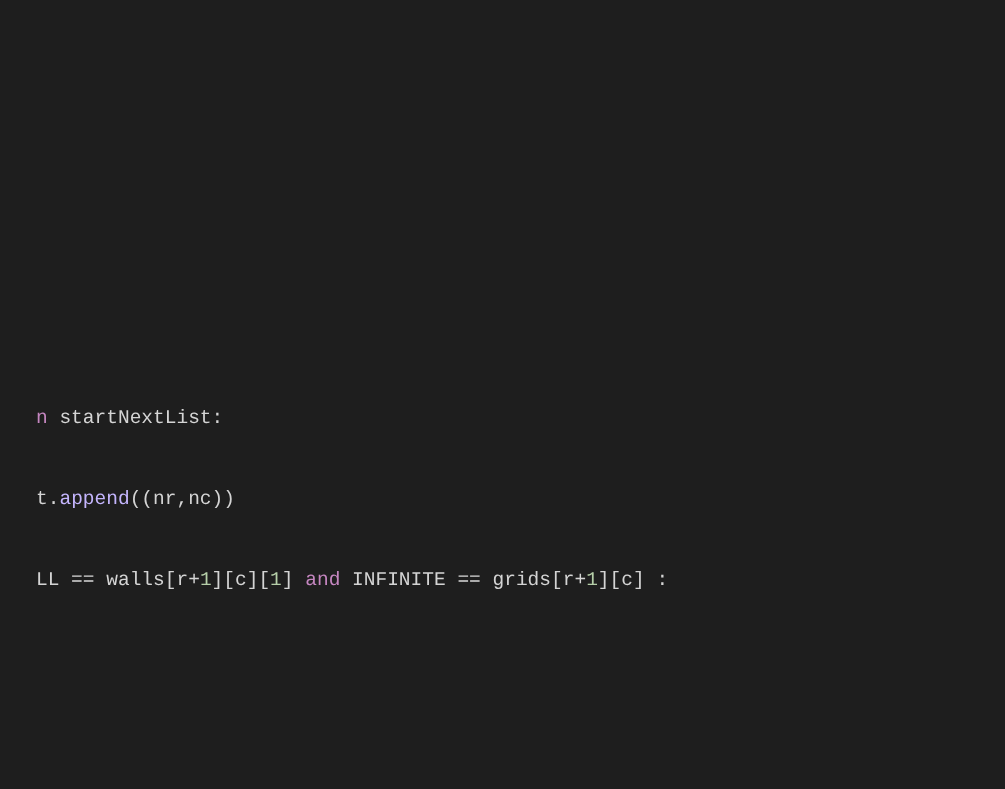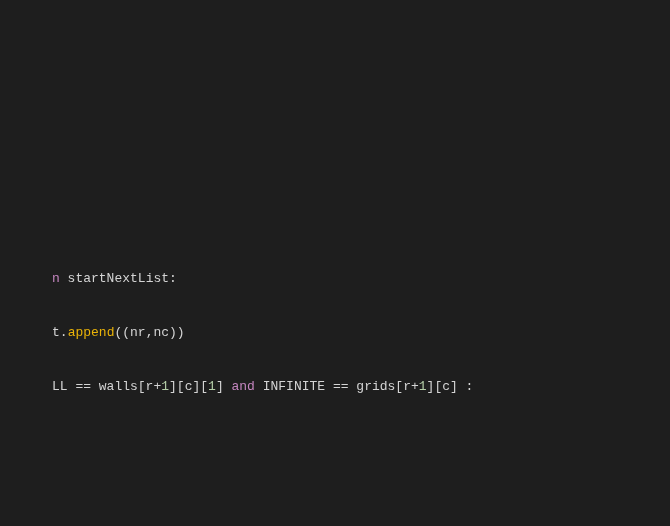--- a/index.html
+++ b/index.html
@@ -15,24 +15,23 @@
   .editor {
     position: relative;
     width: 100%;
     height: 100%;
     color: #d4d4d4;
     white-space: pre;
   }
   .line {
     height: 18px;
     padding-left: 24px;
-    margin-left: 28px;
   }
   .tok-kw   { color: #c586c0; }  
-  .tok-fn   { color: #eab308; }  
+  .tok-fn   { color: #c4b5fd; }  
   .tok-num  { color: #b5cea8; }  
   .tok-text { color: #d4d4d4; }
 </style>
 </head>
 <body>
 
 <div class="editor">
 
   
   <div class="line"></div>

